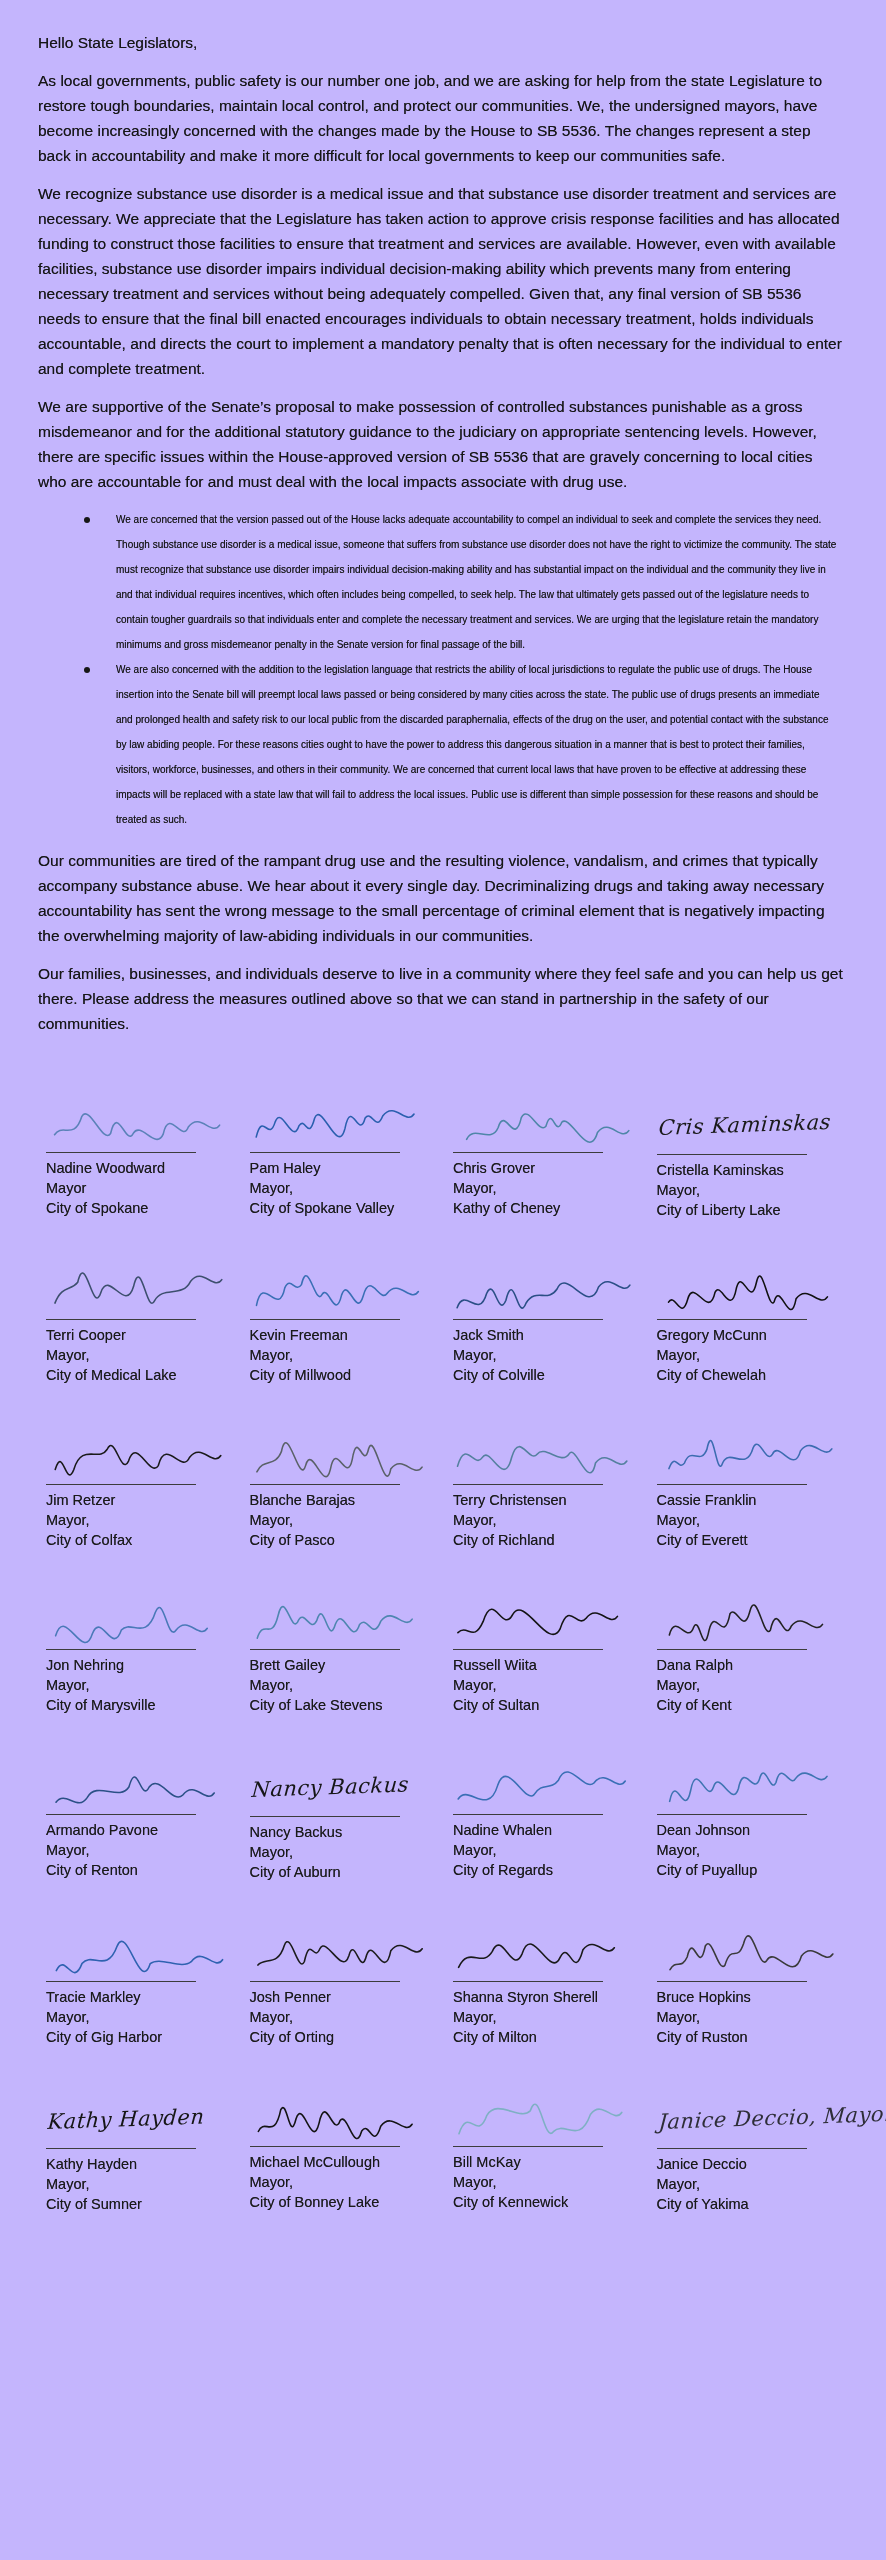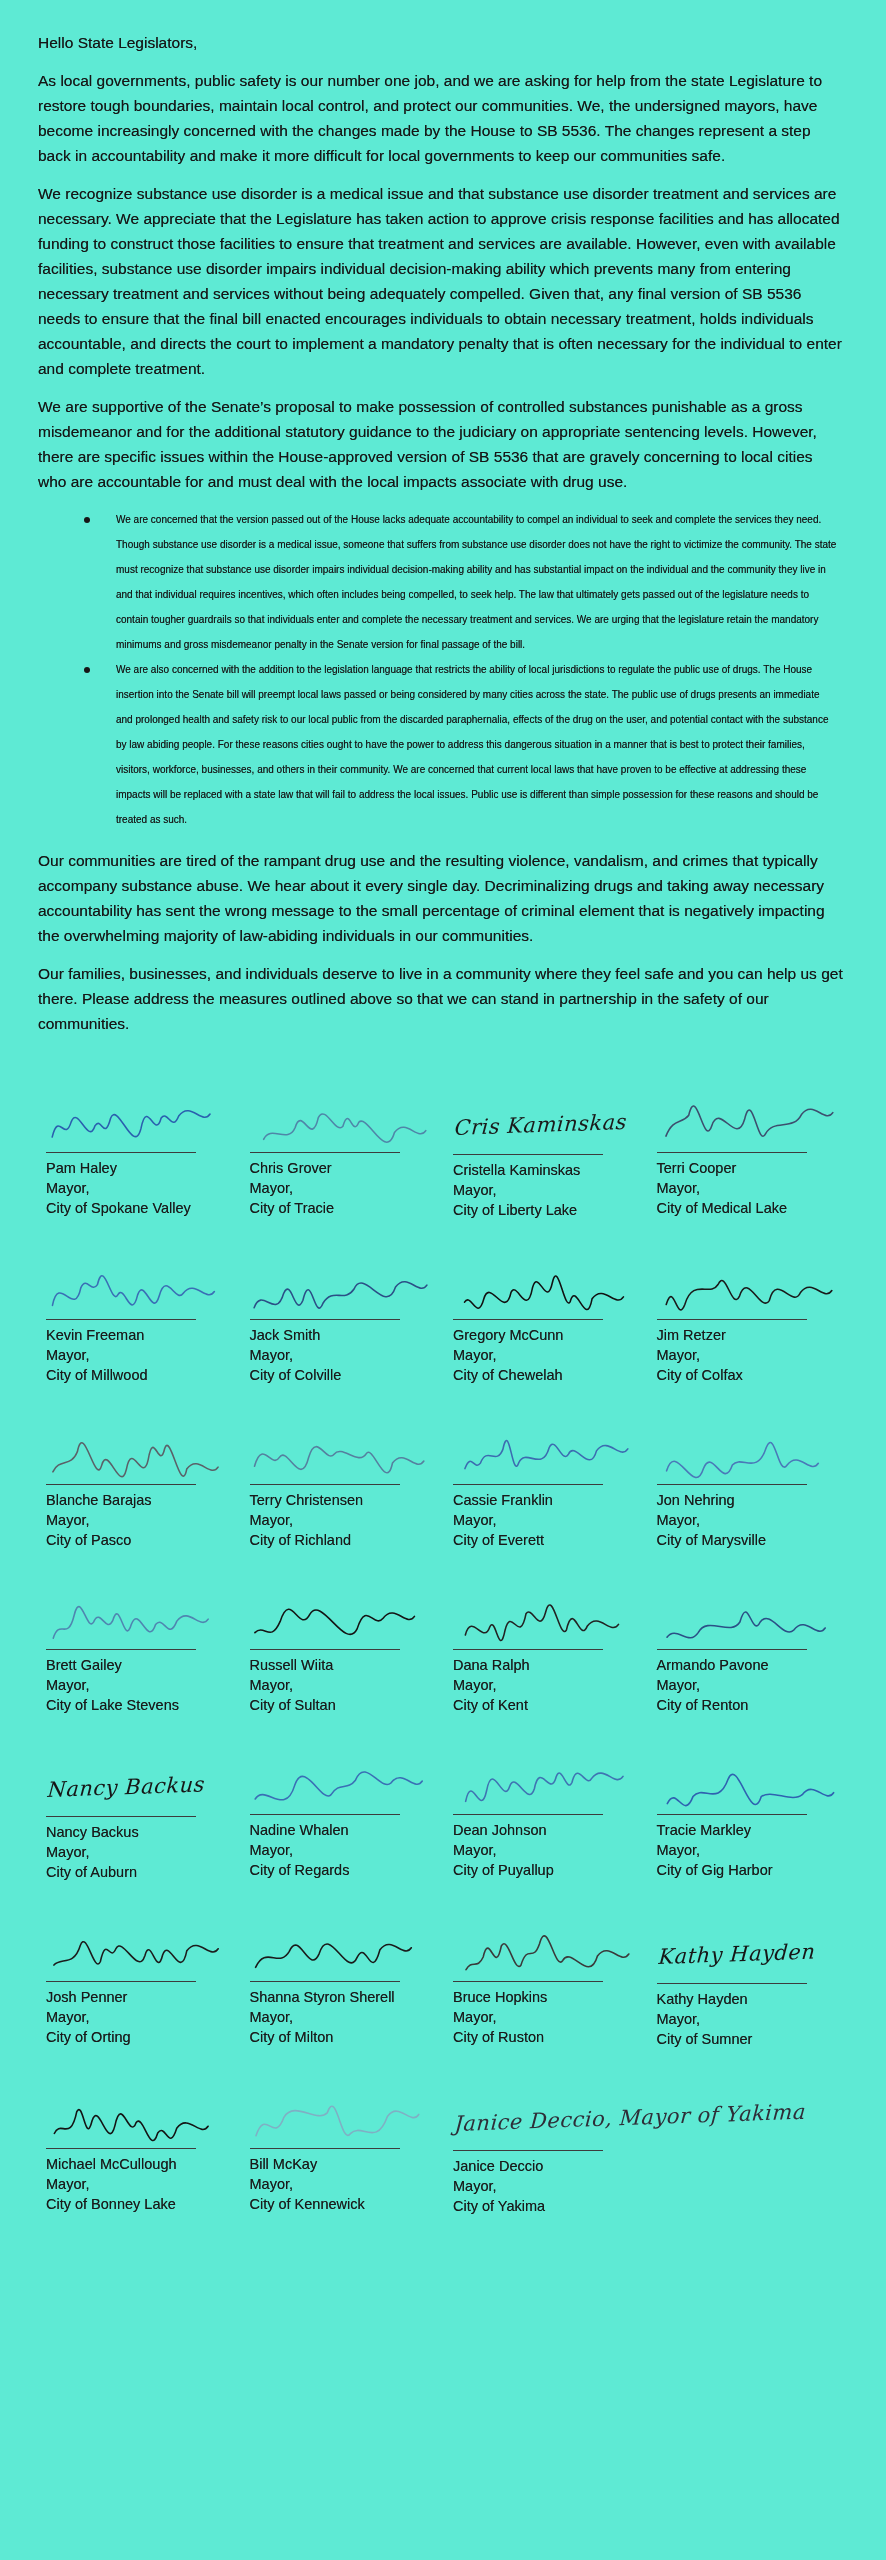--- a/index.html
+++ b/index.html
@@ -1,20 +1,20 @@
 <!DOCTYPE html>
 <html><head>
 <meta charset="utf-8">
 <style>
   html,body{margin:0;padding:0;background:#e8e8e8;}
   .page{
     position:relative;
     width:886px;height:2560px;
     margin:0 auto;
-    background:#5eead4;
+    background:#c4b5fd;
     overflow:hidden;
     box-sizing:border-box;
     padding:30px 42px 0 38px;
     font-family:"Liberation Sans", sans-serif;
     color:#161616;
     text-shadow:0 0 0.4px rgba(20,20,20,0.65);
   }
   .letter p{
     margin:0 0 13px 0;
     font-size:15.5px;
@@ -94,38 +94,49 @@
       <li>We are also concerned with the addition to the legislation language that restricts the ability of local jurisdictions to regulate the public use of drugs. The House insertion into the Senate bill will preempt local laws passed or being considered by many cities across the state. The public use of drugs presents an immediate and prolonged health and safety risk to our local public from the discarded paraphernalia, effects of the drug on the user, and potential contact with the substance by law abiding people. For these reasons cities ought to have the power to address this dangerous situation in a manner that is best to protect their families, visitors, workforce, businesses, and others in their community.  We are concerned that current local laws that have proven to be effective at addressing these impacts will be replaced with a state law that will fail to address the local issues. Public use is different than simple possession for these reasons and should be treated as such.</li>
     </ul>
     <p>Our communities are tired of the rampant drug use and the resulting violence, vandalism, and crimes that typically accompany substance abuse. We hear about it every single day. Decriminalizing drugs and taking away necessary accountability has sent the wrong message to the small percentage of criminal element that is negatively impacting the overwhelming majority of law-abiding individuals in our communities.</p>
     <p>Our families, businesses, and individuals deserve to live in a community where they feel safe and you can help us get there. Please address the measures outlined above so that we can stand in partnership in the safety of our communities.</p>
   </div>
 
   <div class="sig-grid" id="sig-grid">
       <div class="sig-cell">
     <div class="sig-art">
           <svg class="sig-ink" viewBox="0 0 200 52">
+            <path d="M8.7,34.9 C16.6,22.4 28.7,41.6 36.6,16.1 C44.4,3.2 58.2,45.1 65.9,33.6 C73.3,2.7 81.8,48.2 89.2,33.3 C96.9,20.7 112.0,51.5 119.6,34.3 C125.7,5.9 139.1,44.1 145.2,27.1 C157.2,11.1 169.2,37.1 177.2,25.1" fill="none" stroke="#5b82b8" stroke-width="1.60" stroke-linecap="round"></path>
+          </svg>
+        </div>
+    <div class="sig-line" style="border-top-color: rgb(60, 60, 60);"></div>
+    <div class="sig-name">Nadine Woodward</div>
+    <div class="sig-title">Mayor</div>
+    <div class="sig-city">City of Spokane</div>
+  </div>
+      <div class="sig-cell">
+    <div class="sig-art">
+          <svg class="sig-ink" viewBox="0 0 200 52">
             <path d="M6.3,37.3 C13.0,10.1 19.0,43.4 25.7,21.8 C32.5,3.8 43.3,47.1 50.1,25.6 C56.9,15.8 59.3,42.6 66.0,17.8 C73.4,0.2 89.6,58.0 97.0,28.2 C103.5,-3.6 111.1,41.5 117.5,17.9 C124.3,8.9 128.7,33.2 135.4,15.8 C147.4,-0.2 159.4,25.8 167.4,13.8" fill="none" stroke="#2a5fae" stroke-width="1.60" stroke-linecap="round"></path>
           </svg>
         </div>
     <div class="sig-line" style="border-top-color: rgb(60, 60, 60);"></div>
     <div class="sig-name">Pam Haley</div>
     <div class="sig-title">Mayor,</div>
     <div class="sig-city">City of Spokane Valley</div>
   </div>
       <div class="sig-cell">
     <div class="sig-art">
           <svg class="sig-ink" viewBox="0 0 200 52">
             <path d="M13.9,39.6 C21.4,23.8 38.5,45.3 46.1,27.5 C53.2,4.3 62.6,49.0 69.7,17.5 C76.7,3.0 87.7,35.0 94.8,26.2 C101.6,3.7 104.2,38.5 111.0,22.2 C119.8,12.9 138.6,62.9 147.4,32.7 C159.4,16.7 171.4,42.7 179.4,30.7" fill="none" stroke="#4f86a8" stroke-width="1.60" stroke-linecap="round"></path>
           </svg>
         </div>
     <div class="sig-line" style="border-top-color: rgb(60, 60, 60);"></div>
     <div class="sig-name">Chris Grover</div>
     <div class="sig-title">Mayor,</div>
-    <div class="sig-city">City of Tracie</div>
+    <div class="sig-city">Kathy of Cheney</div>
   </div>
       <div class="sig-cell">
     <div class="sig-art">
           <span class="sig-script" style="color: rgb(26, 26, 26);">Cris Kaminskas</span>
         </div>
     <div class="sig-line" style="border-top-color: rgb(60, 60, 60);"></div>
     <div class="sig-name">Cristella Kaminskas</div>
     <div class="sig-title">Mayor,</div>
     <div class="sig-city">City of Liberty Lake</div>
   </div>

